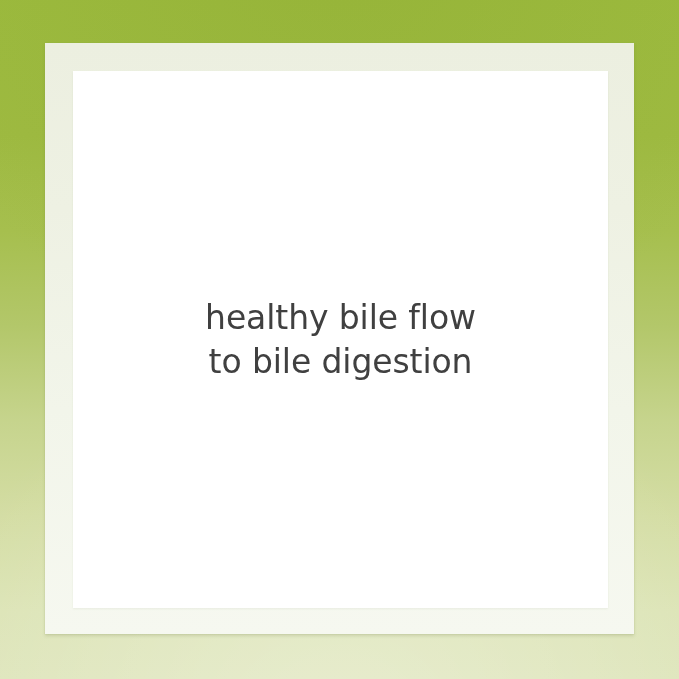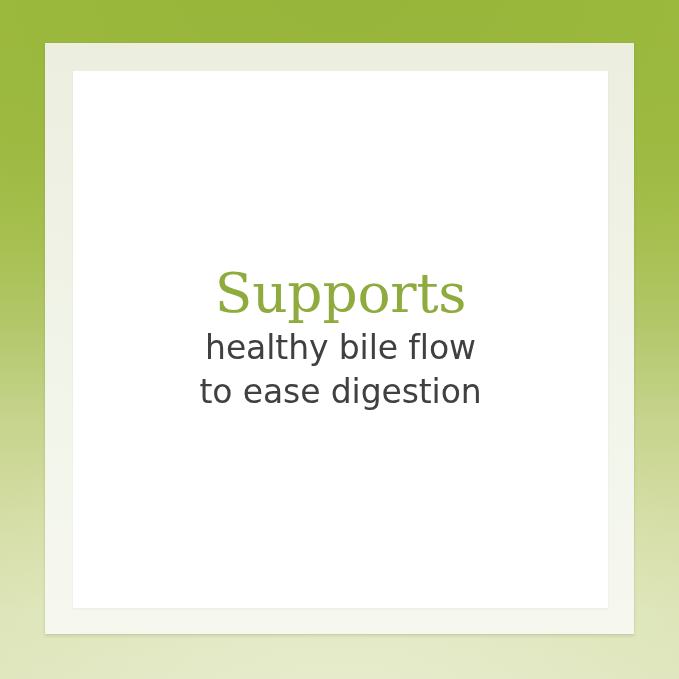--- a/index.html
+++ b/index.html
@@ -133,25 +133,24 @@
 
   <div class="canvas-bg"></div>
   <div class="canvas-vignette"></div>
 
   <div class="frame">
 
     <div class="panel">
 
       <div class="copy">
 
-        <div class="headline">Supports</div>
 
         <div class="subline">healthy bile flow</div>
 
-        <div class="subline">to ease digestion</div>
+        <div class="subline">to bile digestion</div>
 
       </div>
 
     </div>
 
   </div>
 
 </div>
 
 </body></html>

